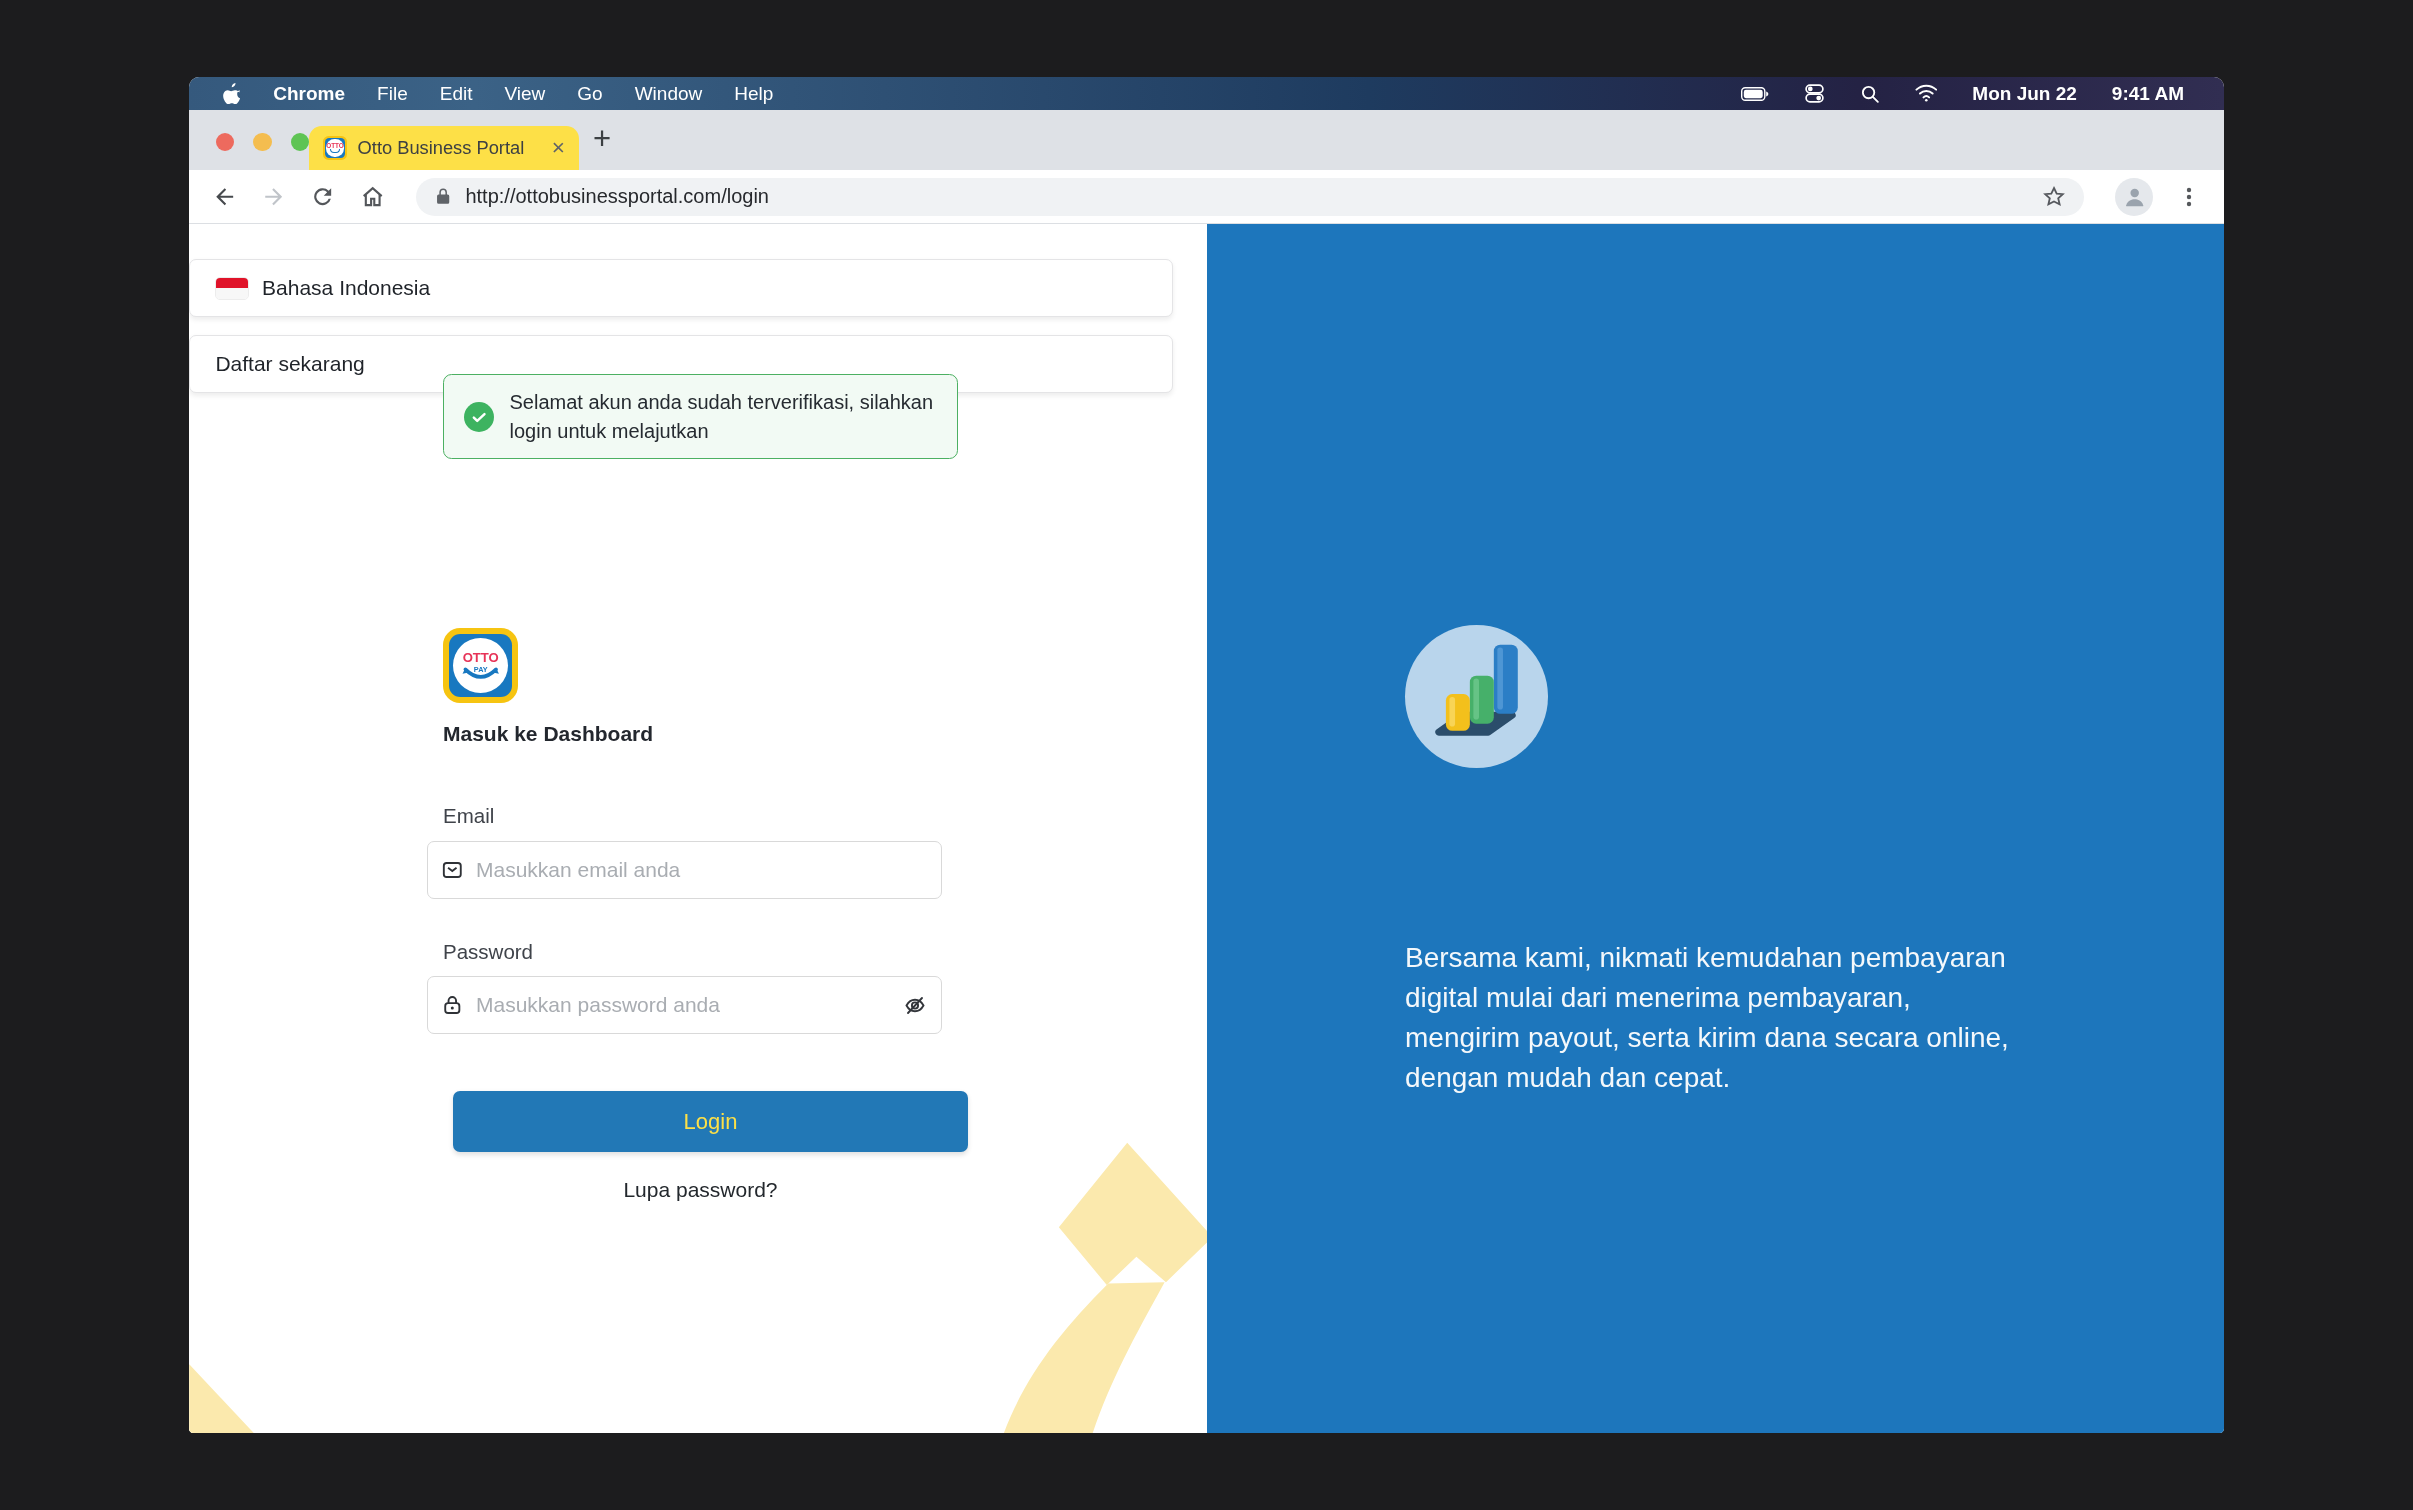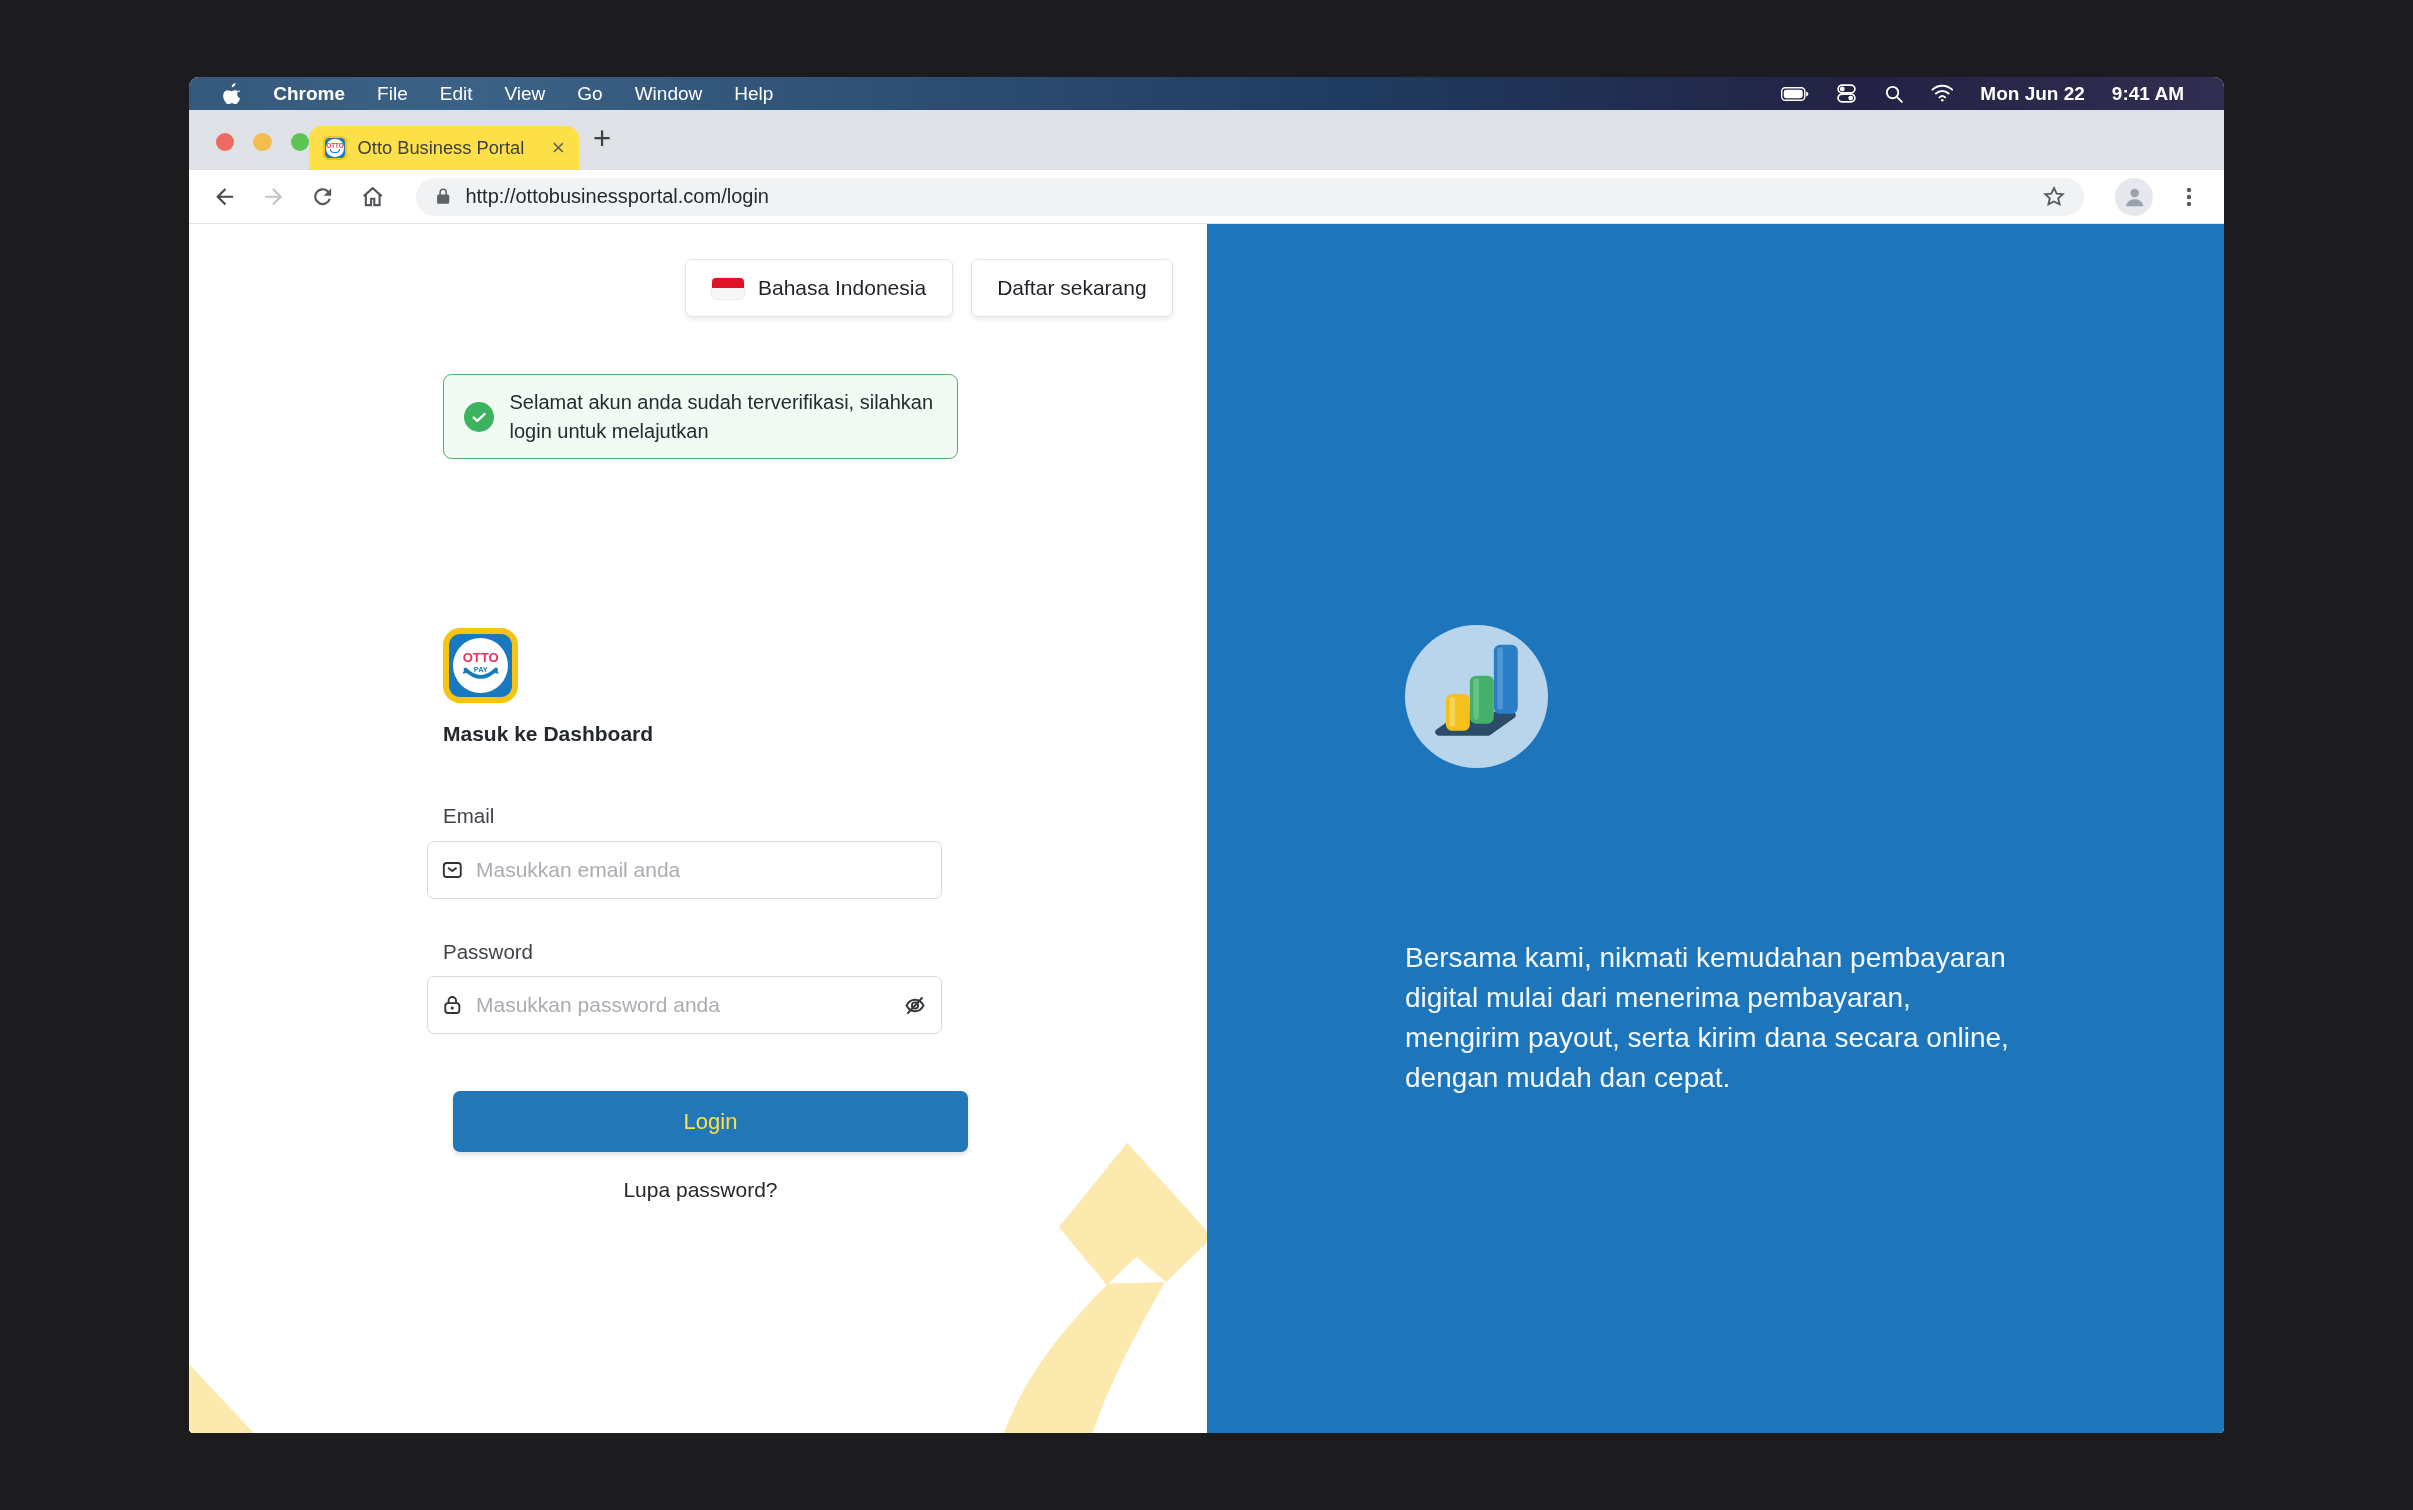--- a/index.html
+++ b/index.html
@@ -15,21 +15,21 @@
     overflow: hidden; background: #fff;
   }
   
   .menubar {
     position: absolute; top: 0; left: 0; right: 0; height: 33px;
     background: linear-gradient(90deg,#35597d 0%,#3b6286 14%,#29496d 42%,#1e3b5f 58%,#242244 82%,#312e52 100%);
     display: flex; align-items: center; color: #fff;
     font-size: 19px; padding: 0 40px 0 34px; gap: 32px;
   }
   .menubar .app-name { font-weight: 700; }
-  .menubar .mb-right { margin-left: auto; display: flex; align-items: center; gap: 27px; font-weight: 600; text-align: center; }
+  .menubar .mb-right { margin-left: auto; display: flex; align-items: center; gap: 35px; font-weight: 600; text-align: center; }
   .mb-icon { display: inline-flex; align-items: center; }
   
   .tabbar {
     position: absolute; top: 33px; left: 0; right: 0; height: 60px;
     background: #dee1e6;
   }
   .traffic { position: absolute; left: 27px; top: 22.6px; display: flex; gap: 19px; }
   .light { width: 18.3px; height: 18.3px; border-radius: 50%; }
   .light.red { background: #ed6a5e; }
   .light.yellow { background: #f4bd4f; }
@@ -59,21 +59,21 @@
     flex: 1; height: 38px; background: #f0f2f4; border-radius: 19px;
     display: flex; align-items: center; padding: 0 18.3px; gap: 12.7px; margin: 0 7px;
   }
   .url-text { font-size: 20px; color: #27292d; white-space: nowrap; }
   .star { margin-left: auto; }
   .avatar { width: 38px; height: 38px; border-radius: 50%; background: #e5e8ec; display: flex; align-items: center; justify-content: center; }
   
   .content { position: absolute; top: 147px; left: 0; right: 0; bottom: 0; }
   .left-panel { position: absolute; left: 0; top: 0; width: 1018px; height: 100%; background: #fff; overflow: hidden; }
   .right-panel { position: absolute; left: 1018px; top: 0; width: 1018px; height: 100%; background: #1d76bc; overflow: hidden; }
-  .top-actions { position: absolute; top: 35px; left: 0; width: 984px; display: flex; justify-content: flex-end; gap: 18.3px; }
+  .top-actions { position: absolute; top: 35px; left: 0; width: 984px; display: flex; justify-content: flex-end; gap: 18.3px; flex-direction: column; }
   .pill-btn {
     height: 58px; background: #fff; border: 1.4px solid #e4e4e6; border-radius: 7px;
     box-shadow: 0 2.1px 5.6px rgba(0,0,0,.07);
     display: flex; align-items: center; gap: 12.7px; padding: 0 25.4px;
     font-size: 21px; color: #1f2329;
   }
   .flag { width: 34px; height: 23px; border-radius: 5px; overflow: hidden; border: 0.7px solid #ececec; flex: none; }
   .flag .t { height: 50%; background: #e01329; }
   .flag .b { height: 50%; background: #f7f7f7; }
   .alert {

